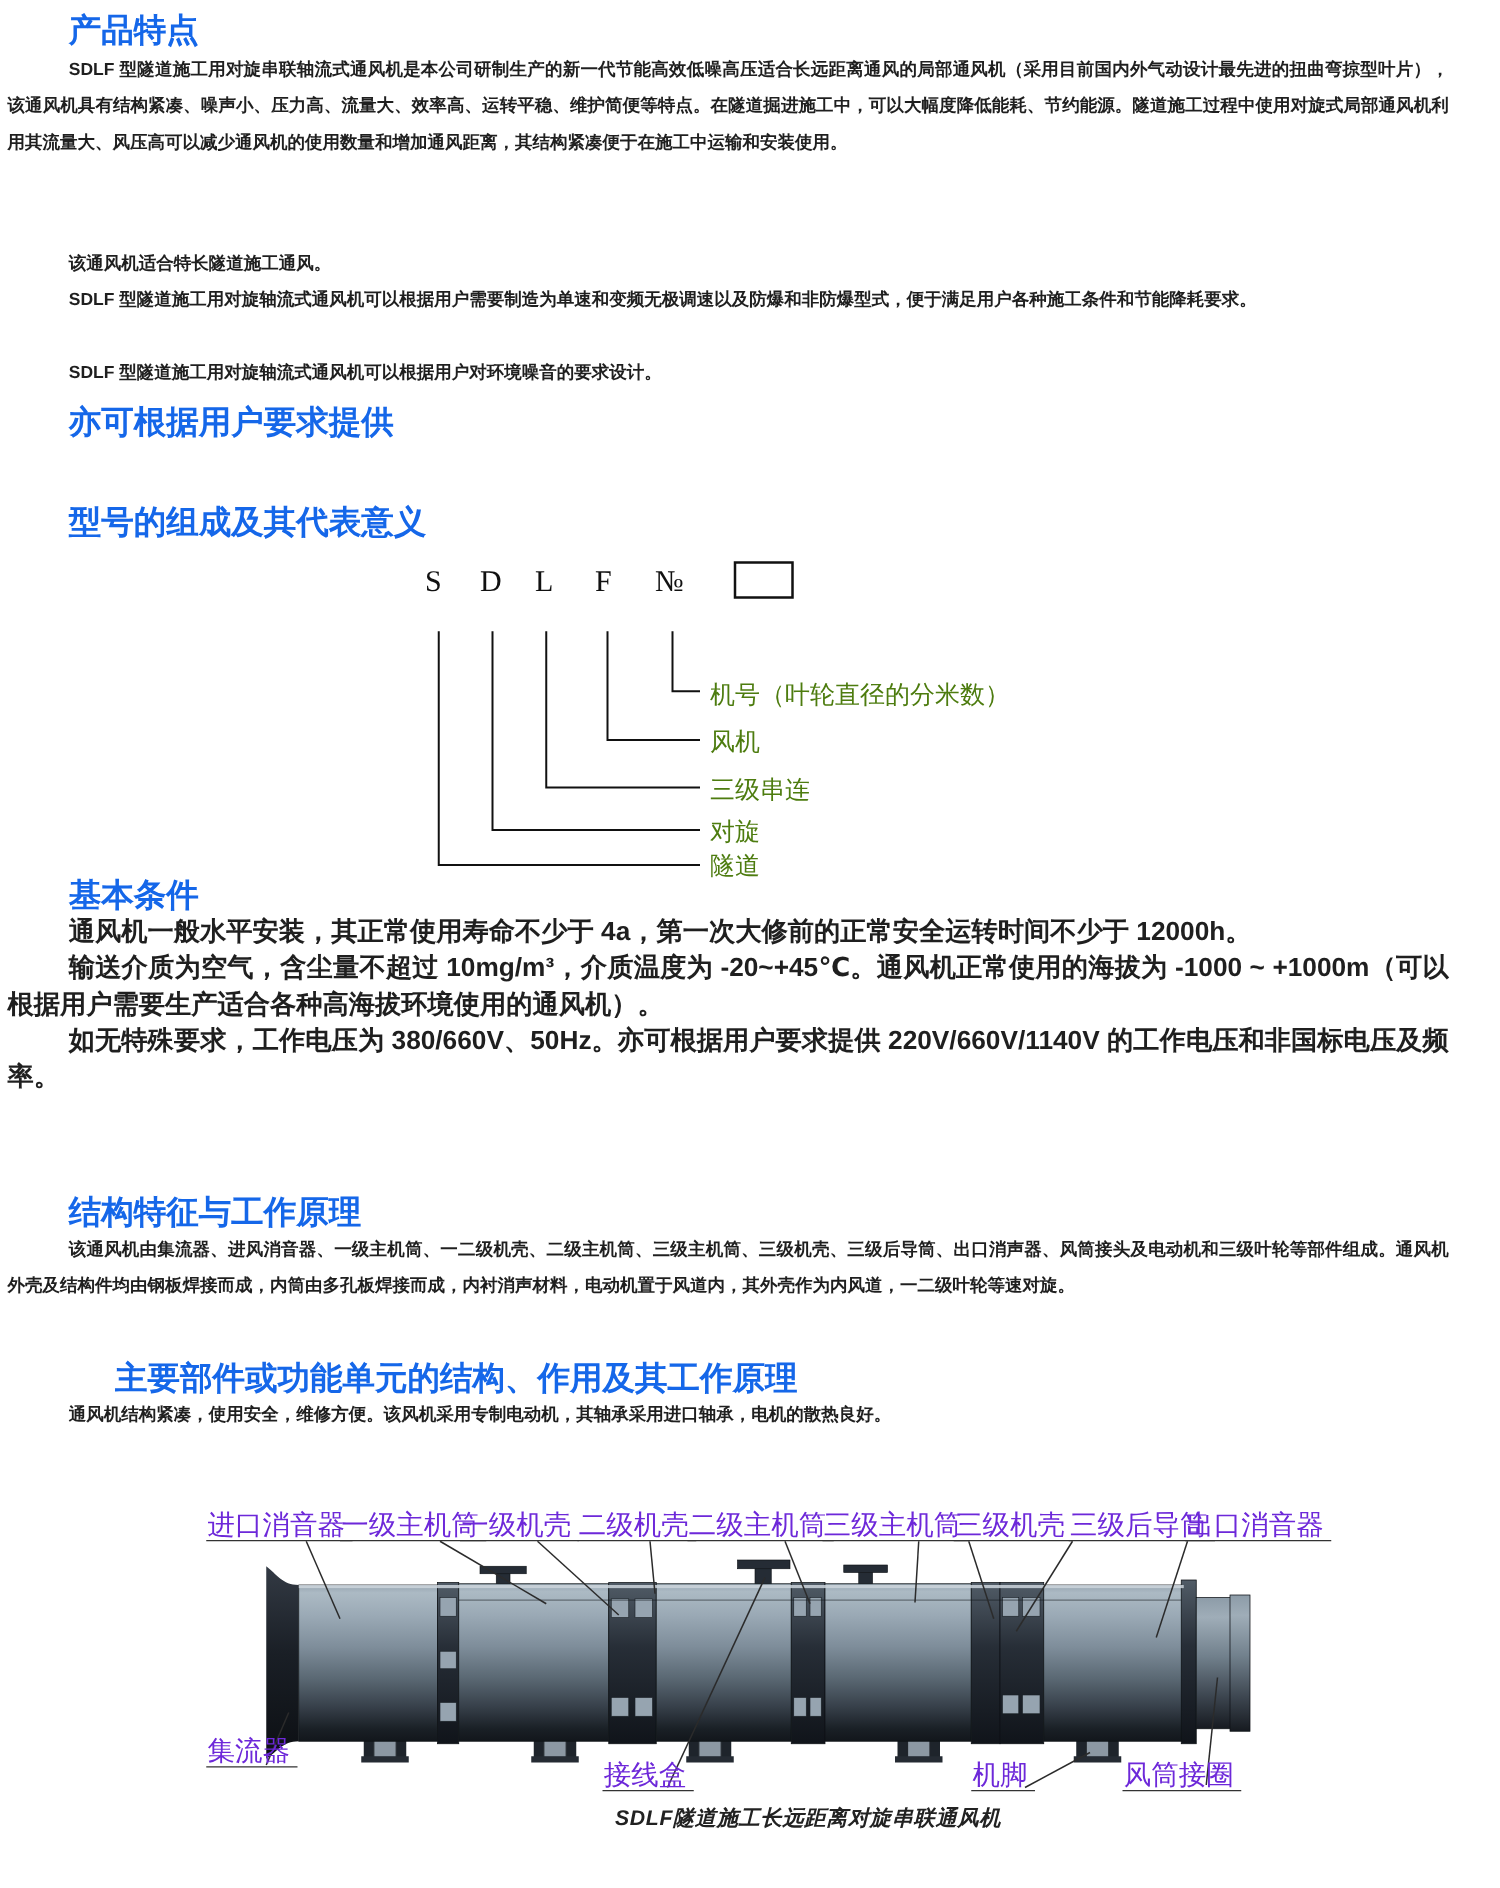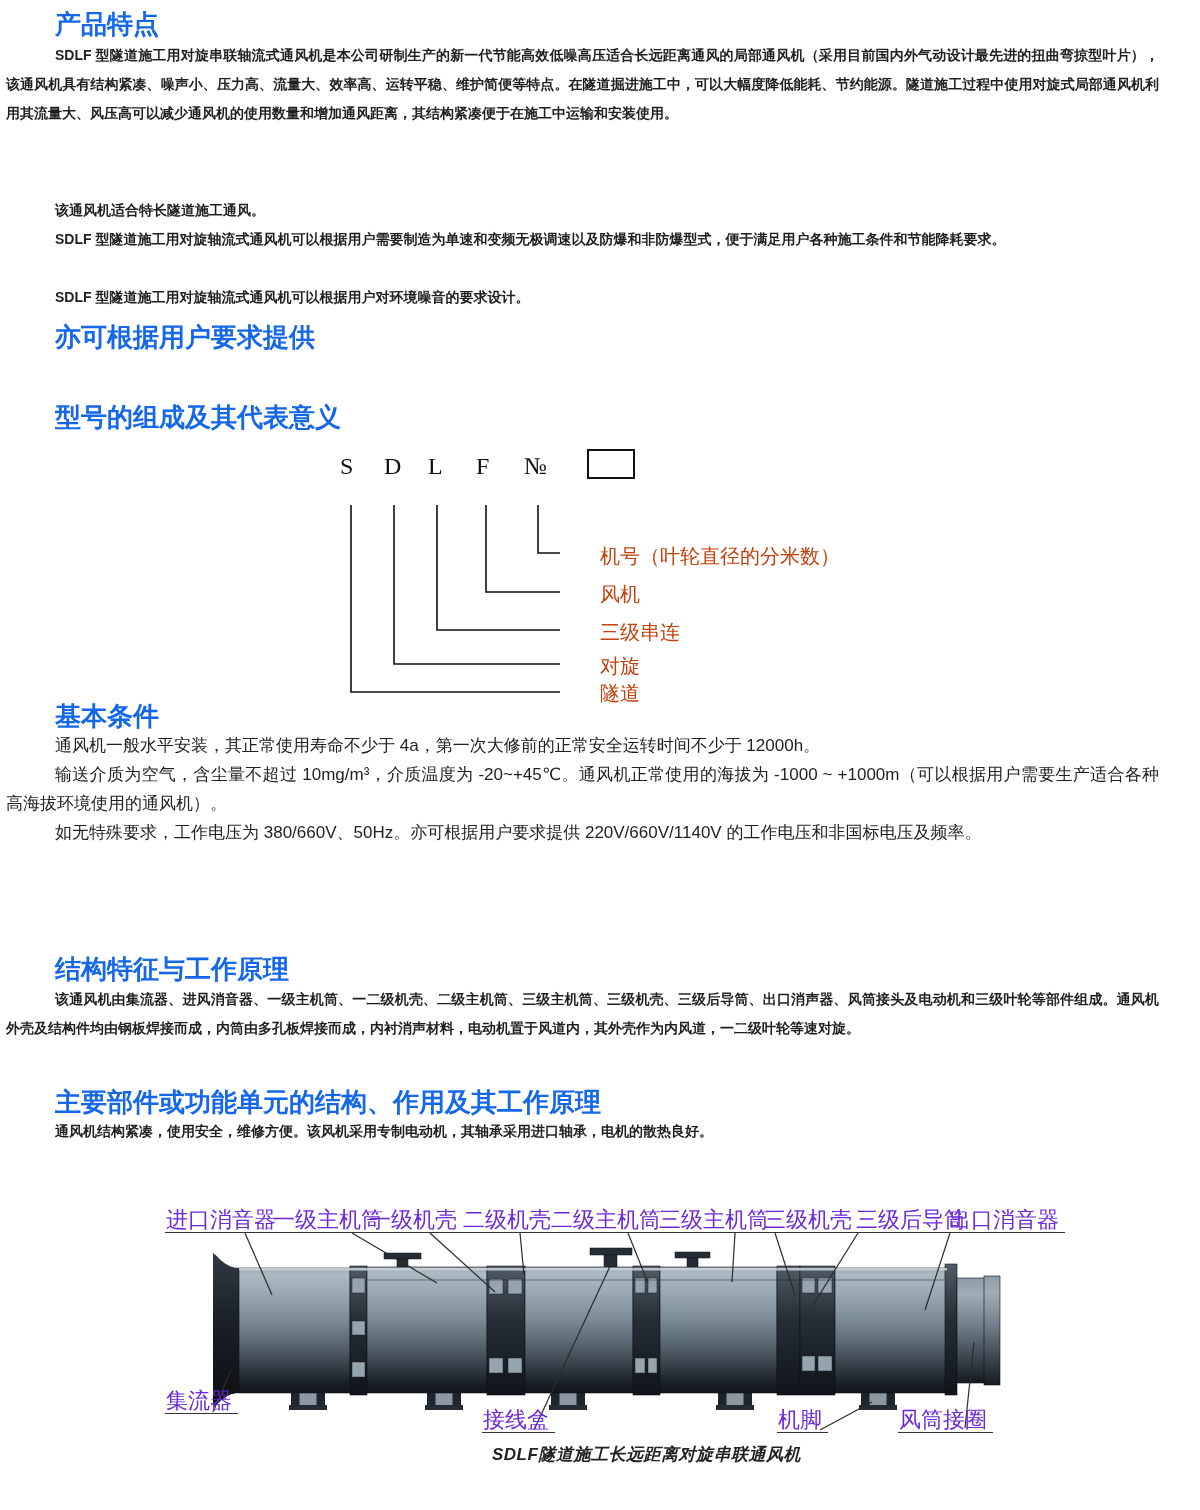--- a/index.html
+++ b/index.html
@@ -2,27 +2,27 @@
 <html><head>
 <meta charset="utf-8">
 <style>
   html,body{margin:0;padding:0;background:#ffffff;}
   .page{position:relative;width:1168px;height:1510px;background:#fff;overflow:hidden;
         font-family:"Liberation Sans","DejaVu Sans",sans-serif;color:#1f1f1f;}
   .h-blue{position:absolute;left:55px;font-size:26px;font-weight:bold;line-height:30px;
           color:#1567e9;white-space:nowrap;}
   .para{position:absolute;left:6px;right:9px;font-size:14px;font-weight:bold;line-height:29px;
         text-align:justify;text-indent:49px;color:#1f1f1f;}
-  .pgroup{position:absolute;left:6px;right:9px;font-size:17px;font-weight:normal;line-height:29px;
+  .pgroup{position:absolute;left:6px;right:9px;font-size:21px;font-weight:bold;line-height:29px;
         text-align:justify;color:#1f1f1f;}
   .pgroup p{margin:0;text-indent:49px;}
   .mdl-letter{position:absolute;font-family:"Liberation Serif","DejaVu Serif",serif;
         font-size:24px;color:#111;line-height:28px;}
   .mdl-box{position:absolute;left:587px;top:449px;width:44px;height:26px;border:2px solid #111;}
-  .mdl-label{position:absolute;left:568px;font-size:20px;color:#c2410c;white-space:nowrap;line-height:26px;margin-left:32px;}
+  .mdl-label{position:absolute;left:568px;font-size:20px;color:#4d7c0f;white-space:nowrap;line-height:26px;}
   .abs-svg{position:absolute;left:0;}
   .dlabel{position:absolute;font-size:22px;color:#6d28d9;white-space:nowrap;line-height:21px;
           border-bottom:1.5px solid #333;padding:0 6px 2px 1px;}
   .caption{position:absolute;left:492px;top:1443px;font-size:17px;font-weight:bold;color:#222;
            letter-spacing:0.5px;white-space:nowrap;font-style:italic;}
 </style>
 </head>
 <body>
 
 <div class="page">
@@ -63,21 +63,21 @@
   <div class="h-blue" style="top: 701px; color: rgb(21, 103, 233);">基本条件</div>
   <div class="pgroup" style="top:731px">
     <p>通风机一般水平安装，其正常使用寿命不少于 4a，第一次大修前的正常安全运转时间不少于 12000h。</p>
     <p>输送介质为空气，含尘量不超过 10mg/m³，介质温度为 -20~+45℃。通风机正常使用的海拔为 -1000 ~ +1000m（可以根据用户需要生产适合各种高海拔环境使用的通风机）。</p>
     <p>如无特殊要求，工作电压为 380/660V、50Hz。亦可根据用户要求提供 220V/660V/1140V 的工作电压和非国标电压及频率。</p>
   </div>
 
   <div class="h-blue" style="top: 954px; color: rgb(21, 103, 233);">结构特征与工作原理</div>
   <div class="para" style="top:985px">该通风机由集流器、进风消音器、一级主机筒、一二级机壳、二级主机筒、三级主机筒、三级机壳、三级后导筒、出口消声器、风筒接头及电动机和三级叶轮等部件组成。通风机外壳及结构件均由钢板焊接而成，内筒由多孔板焊接而成，内衬消声材料，电动机置于风道内，其外壳作为内风道，一二级叶轮等速对旋。</div>
 
-  <div class="h-blue" style="top: 1087px; color: rgb(21, 103, 233);">主要部件或功能单元的结构、作用及其工作原理</div>
+  <div class="h-blue" style="top: 1087px; color: rgb(21, 103, 233); margin-left: 37px;">主要部件或功能单元的结构、作用及其工作原理</div>
   <div class="para" style="top:1117px">通风机结构紧凑，使用安全，维修方便。该风机采用专制电动机，其轴承采用进口轴承，电机的散热良好。</div>
 
   <svg class="abs-svg" style="top:1190px" width="1200" height="290" viewBox="0 0 1200 290">
     <defs>
       <linearGradient id="cyl" x1="0" y1="0" x2="0" y2="1">
         <stop offset="0" stop-color="#95a4b0"></stop>
           <stop offset="0.05" stop-color="#acbac4"></stop>
         <stop offset="0.2" stop-color="#9aa9b5"></stop>
           <stop offset="0.4" stop-color="#7e8d9a"></stop>
         <stop offset="0.6" stop-color="#5a6873"></stop>

